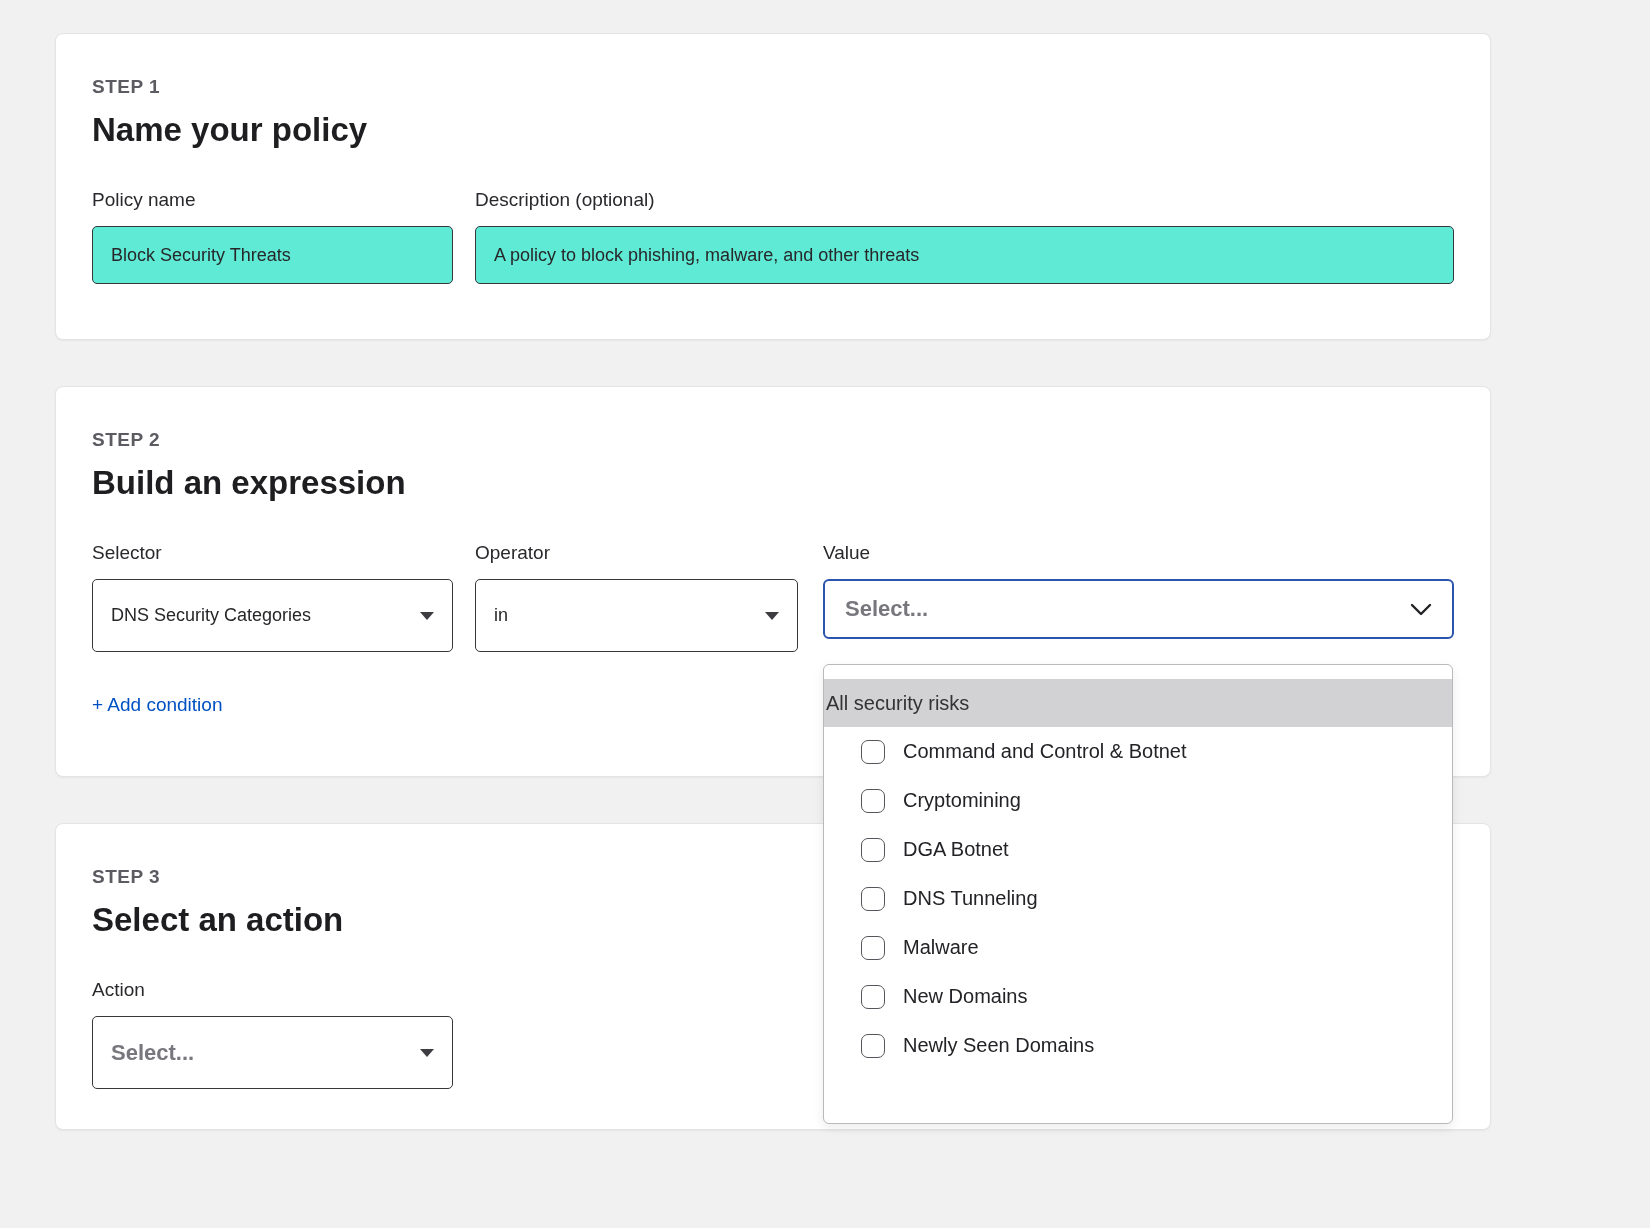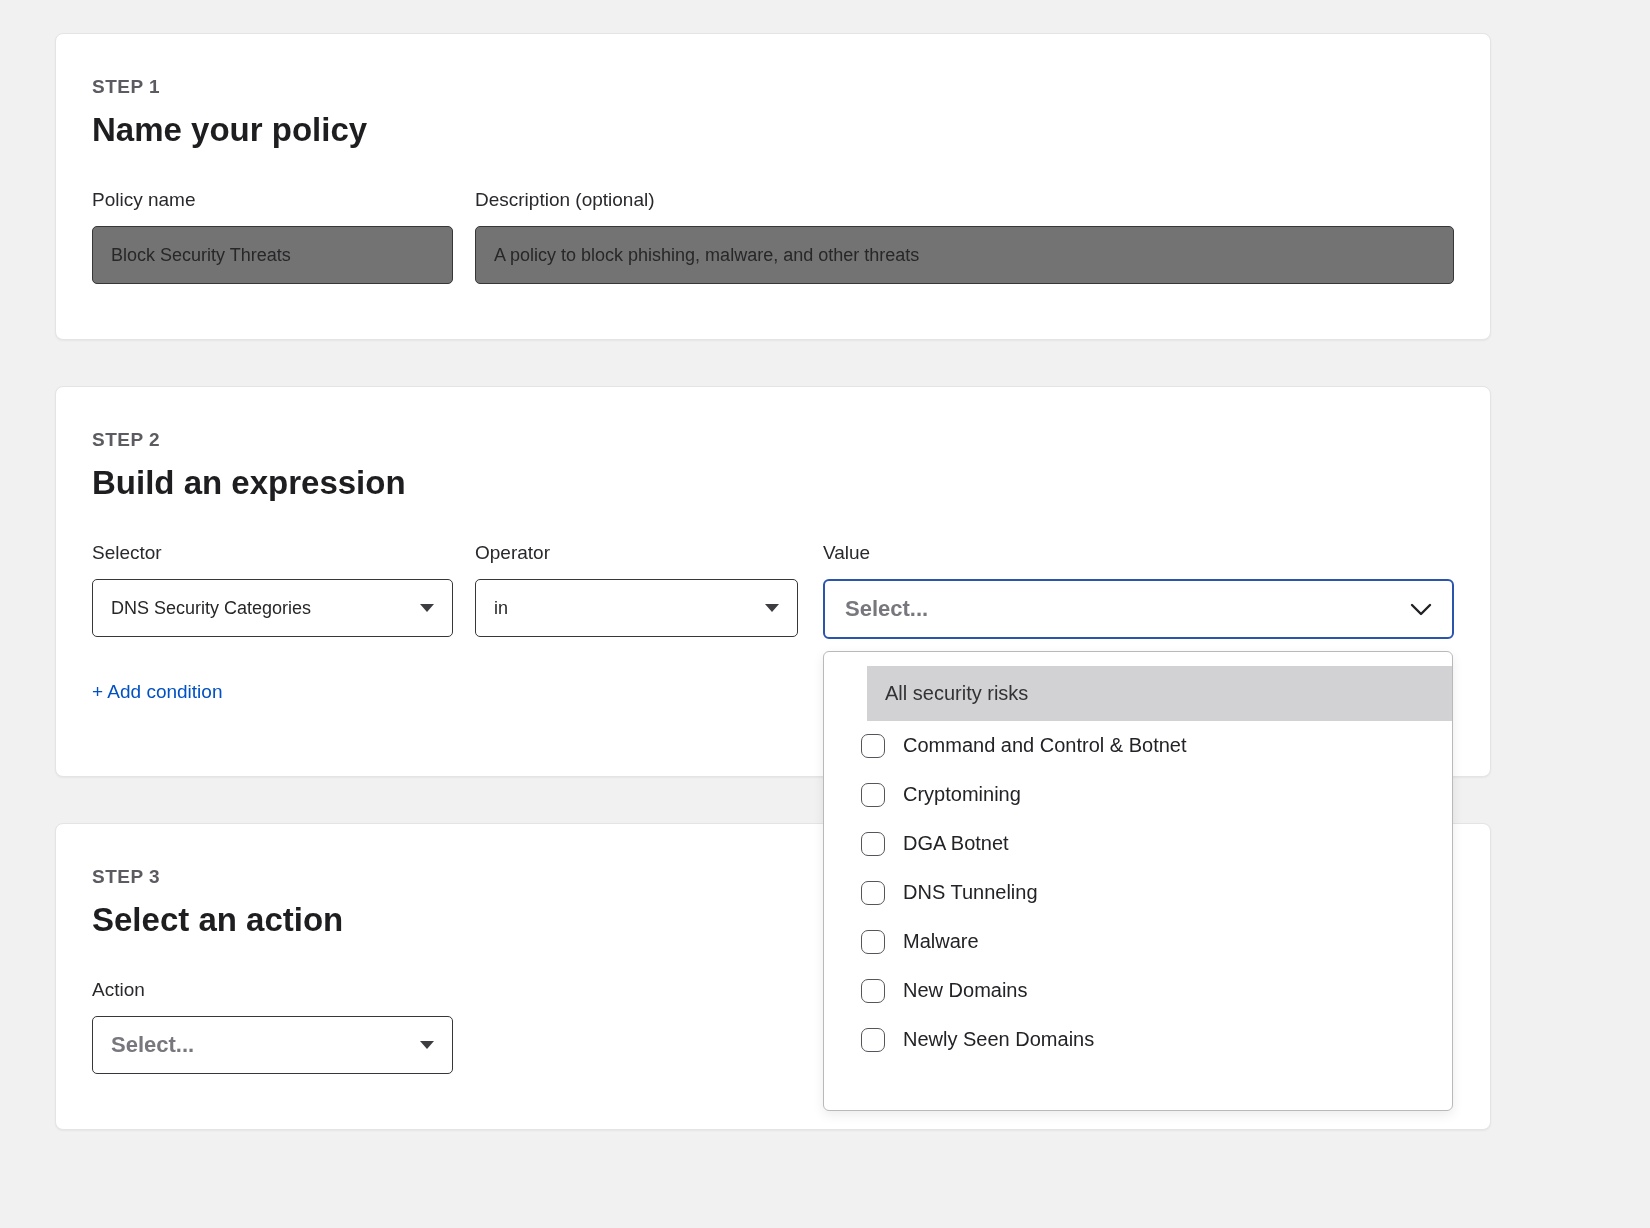--- a/index.html
+++ b/index.html
@@ -41,29 +41,29 @@
   .field-label {
     font-size: 19px;
     color: #29292d;
     margin-bottom: 15px;
   }
   .text-input {
     height: 58px;
     width: 100%;
     border: 1px solid #36363b;
     border-radius: 5px;
-    background: #737373;
+    background: #5eead4;
     font-family: "Liberation Sans", sans-serif;
     font-size: 18px;
     color: #27272a;
     padding: 0 18px;
     outline: none;
   }
   .select {
-    height: 58px;
+    height: 73px;
     border: 1px solid #36363b;
     border-radius: 5px;
     background: #fff;
     font-size: 18px;
     color: #27272a;
     display: flex;
     align-items: center;
     justify-content: space-between;
     padding: 0 18px;
     cursor: pointer;
@@ -107,29 +107,28 @@
     height: 460px;
     background: #ffffff;
     border: 1px solid #b9b9bd;
     border-radius: 6px;
     box-shadow: 0 4px 12px rgba(0,0,0,0.08);
     z-index: 50;
     padding-top: 14px;
     overflow: hidden;
   }
   .dropdown-header {
-    height: 55px;
+    height: 48px;
     background: #d2d2d4;
     display: flex;
     align-items: center;
-    padding: 0 18px;
+    padding: 0 2px;
     font-size: 20px;
     color: #333336;
     cursor: pointer;
-    margin-left: 43px;
   }
   .dropdown-option {
     height: 49px;
     display: flex;
     align-items: center;
     padding-left: 37px;
     cursor: pointer;
   }
   .checkbox {
     width: 24px;

